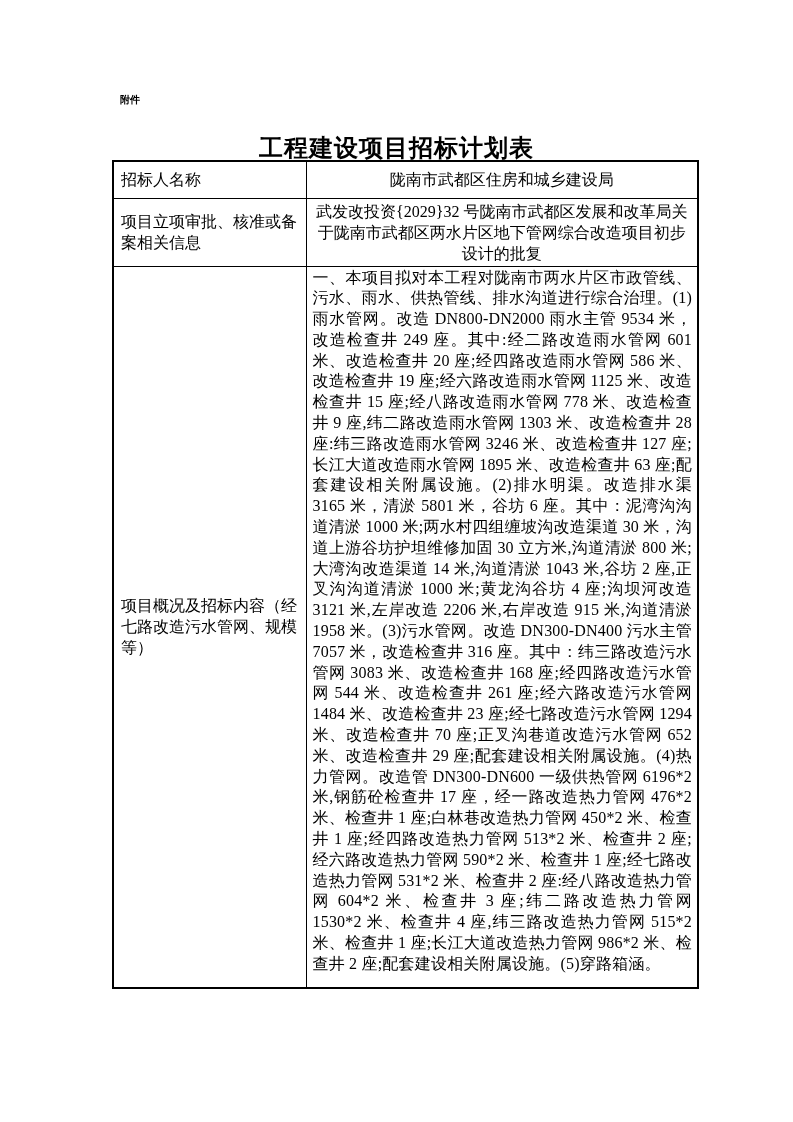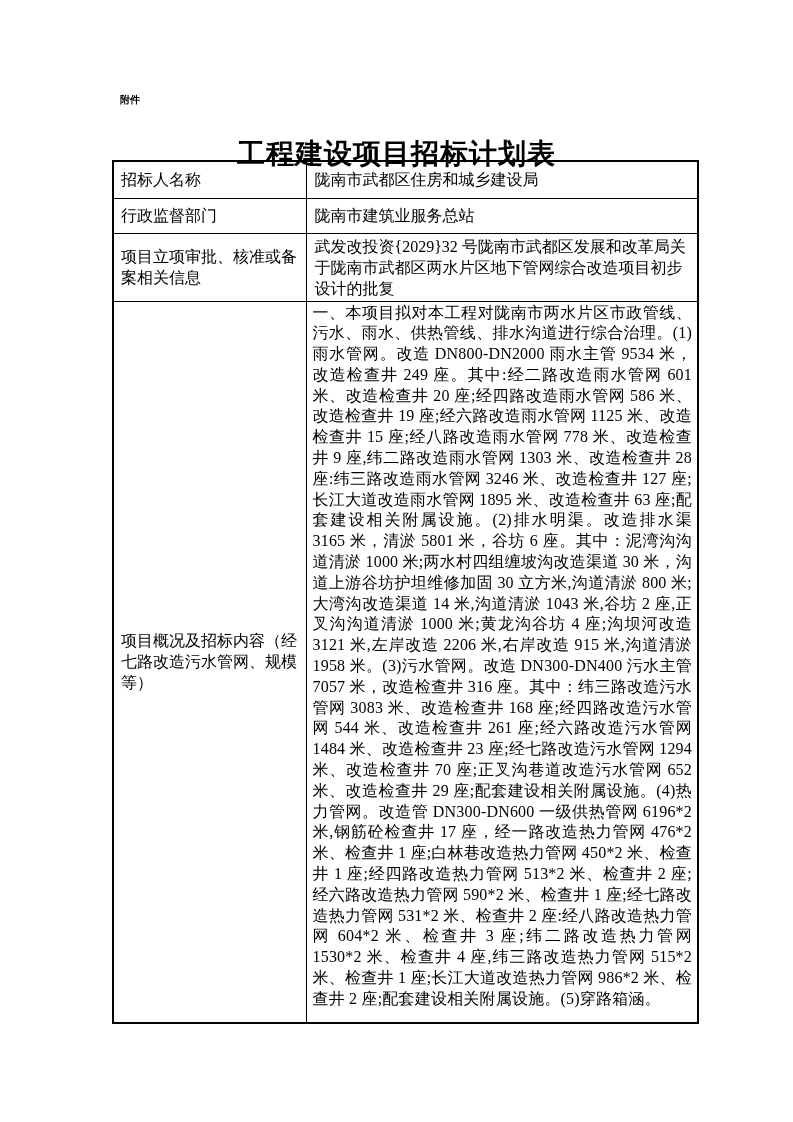--- a/index.html
+++ b/index.html
@@ -20,21 +20,21 @@
     font-size: 10px;
     font-weight: bold;
     font-family: "Liberation Sans", "DejaVu Sans", sans-serif;
   }
   .doc-title {
     position: absolute;
     left: 0;
     top: 116px;
     width: 100%;
     text-align: center;
-    font-size: 28px;
+    font-size: 24px;
     font-weight: bold;
     letter-spacing: 1px;
   }
   table.tender-table {
     position: absolute;
     left: 112px;
     top: 160px;
     width: 585px;
     border-collapse: collapse;
     table-layout: fixed;
@@ -47,20 +47,21 @@
     color: #000000;
     overflow: hidden;
   }
   td.label-cell {
     width: 193px;
     vertical-align: middle;
     padding: 2px 7px;
   }
   td.value-cell {
     width: 392px;
+    text-align: center;
     vertical-align: middle;
     padding: 2px 8px;
   }
   td.value-cell.long-text {
     text-align: justify;
     text-justify: inter-ideograph;
     vertical-align: top;
     padding: 1px 5px 12px 6px;
     line-height: 20.8px;
     letter-spacing: 0.2px;
@@ -79,24 +80,20 @@
   <div class="attachment">附件</div>
 
   <h1 class="doc-title">工程建设项目招标计划表</h1>
 
   <table class="tender-table">
     <tbody>
       <tr class="r0">
         <td class="label-cell">招标人名称</td>
         <td class="value-cell">陇南市武都区住房和城乡建设局</td>
       </tr>
-      <tr class="r2">
-        <td class="label-cell">行政监督部门</td>
-        <td class="value-cell">陇南市建筑业服务总站</td>
-      </tr>
       <tr class="r3">
         <td class="label-cell">项目立项审批、核准或备案相关信息</td>
         <td class="value-cell">武发改投资{2029}32 号陇南市武都区发展和改革局关于陇南市武都区两水片区地下管网综合改造项目初步设计的批复</td>
       </tr>
       <tr class="r4">
         <td class="label-cell">项目概况及招标内容（经七路改造污水管网、规模等）</td>
         <td class="value-cell long-text">一、本项目拟对本工程对陇南市两水片区市政管线、污水、雨水、供热管线、排水沟道进行综合治理。(1)雨水管网。改造 DN800-DN2000 雨水主管 9534 米，改造检查井 249 座。其中:经二路改造雨水管网 601 米、改造检查井 20 座;经四路改造雨水管网 586 米、改造检查井 19 座;经六路改造雨水管网 1125 米、改造检查井 15 座;经八路改造雨水管网 778 米、改造检查井 9 座,纬二路改造雨水管网 1303 米、改造检查井 28 座:纬三路改造雨水管网 3246 米、改造检查井 127 座;长江大道改造雨水管网 1895 米、改造检查井 63 座;配套建设相关附属设施。(2)排水明渠。改造排水渠 3165 米，清淤 5801 米，谷坊 6 座。其中：泥湾沟沟道清淤 1000 米;两水村四组缠坡沟改造渠道 30 米，沟道上游谷坊护坦维修加固 30 立方米,沟道清淤 800 米;大湾沟改造渠道 14 米,沟道清淤 1043 米,谷坊 2 座,正叉沟沟道清淤 1000 米;黄龙沟谷坊 4 座;沟坝河改造 3121 米,左岸改造 2206 米,右岸改造 915 米,沟道清淤 1958 米。(3)污水管网。改造 DN300-DN400 污水主管 7057 米，改造检查井 316 座。其中：纬三路改造污水管网 3083 米、改造检查井 168 座;经四路改造污水管网 544 米、改造检查井 261 座;经六路改造污水管网 1484 米、改造检查井 23 座;经七路改造污水管网 1294 米、改造检查井 70 座;正叉沟巷道改造污水管网 652 米、改造检查井 29 座;配套建设相关附属设施。(4)热力管网。改造管 DN300-DN600 一级供热管网 6196*2 米,钢筋砼检查井 17 座，经一路改造热力管网 476*2 米、检查井 1 座;白林巷改造热力管网 450*2 米、检查井 1 座;经四路改造热力管网 513*2 米、检查井 2 座;经六路改造热力管网 590*2 米、检查井 1 座;经七路改造热力管网 531*2 米、检查井 2 座:经八路改造热力管网 604*2 米、检查井 3 座;纬二路改造热力管网 1530*2 米、检查井 4 座,纬三路改造热力管网 515*2 米、检查井 1 座;长江大道改造热力管网 986*2 米、检查井 2 座;配套建设相关附属设施。(5)穿路箱涵。</td>
       </tr>
     </tbody>
   </table>

